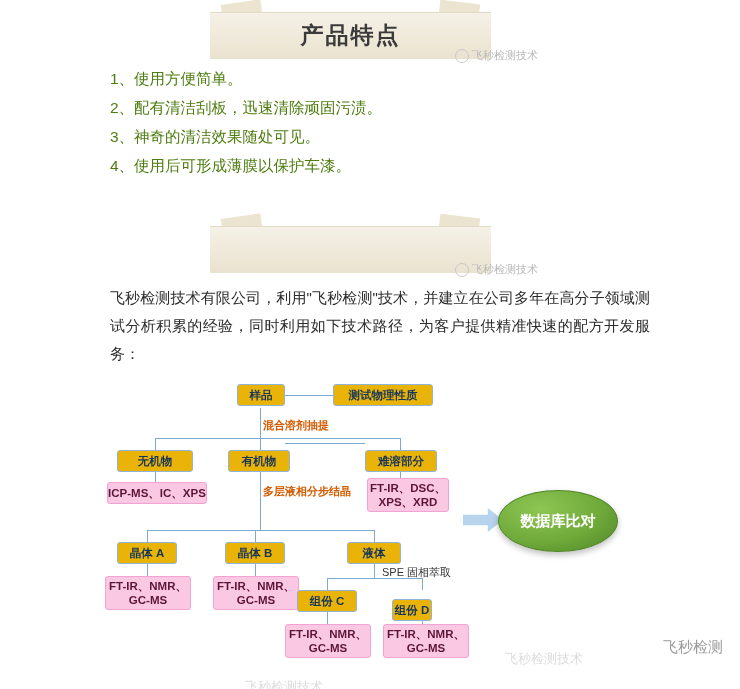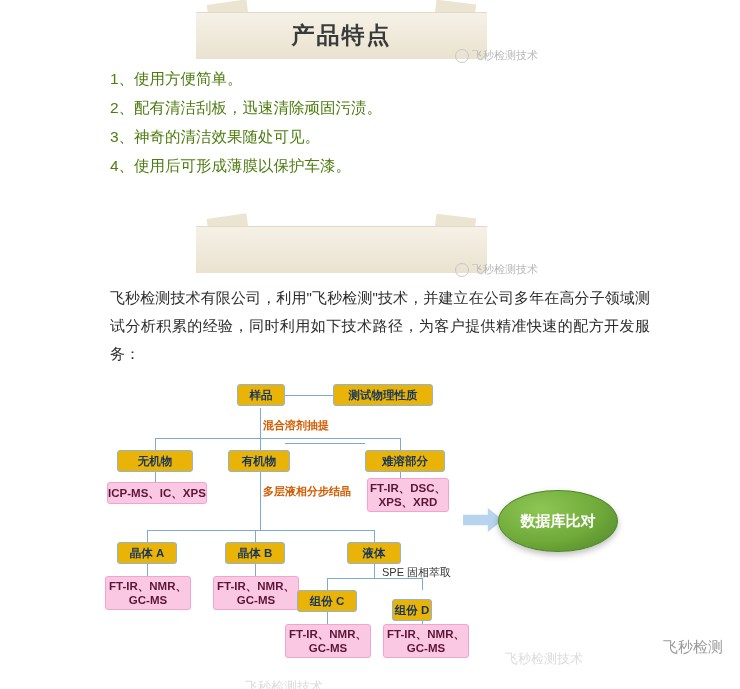--- a/index.html
+++ b/index.html
@@ -14,22 +14,21 @@
     font-family: "Liberation Sans", sans-serif;
     color: #333;
     overflow: hidden;
   }
 
   
   .banner {
     position: absolute;
     width: 281px;
     height: 52px;
-    left: 196px;
-    padding-left: 10px;
+    left: 210px;
   }
   .banner .tape-left,
   .banner .tape-right {
     position: absolute;
     top: -6px;
     width: 40px;
     height: 22px;
     background: #e8dfc8;
     opacity: .85;
   }
@@ -237,21 +236,21 @@
   <div class="ln ln-v" style="left:232px; top:240px; height:16px;"></div>
   <div class="ln ln-v" style="left:327px; top:240px; height:16px;"></div>
 
   <div class="arrow-big" style="left:368px; top:140px; width:40px; height:24px; background:#cfe0f2; clip-path: polygon(0 28%, 62% 28%, 62% 0, 100% 50%, 62% 100%, 62% 72%, 0 72%); background:#b7d3ee;"></div>
 
   <div class="node n-blue" style="left:142px; top:16px; width:48px; height:22px;">样品</div>
   <div class="node n-blue" style="left:238px; top:16px; width:100px; height:22px;">测试物理性质</div>
 
   <div class="node n-blue" style="left:22px;  top:82px; width:76px; height:22px;">无机物</div>
   <div class="node n-blue" style="left:133px; top:82px; width:62px; height:22px;">有机物</div>
-  <div class="node n-blue" style="left:270px; top:82px; width:80px; height:22px;">难溶部分</div>
+  <div class="node n-blue" style="left:270px; top:82px; width:72px; height:22px;">难溶部分</div>
 
   <div class="node n-pink" style="left:12px;  top:114px; width:100px; height:22px;">ICP-MS、IC、XPS</div>
   <div class="node n-pink" style="left:272px; top:110px; width:82px; height:34px;">FT-IR、DSC、
 XPS、XRD</div>
 
   <div class="node n-blue" style="left:22px;  top:174px; width:60px; height:22px;">晶体 A</div>
   <div class="node n-blue" style="left:130px; top:174px; width:60px; height:22px;">晶体 B</div>
   <div class="node n-blue" style="left:252px; top:174px; width:54px; height:22px;">液体</div>
 
   <div class="node n-pink" style="left:10px;  top:208px; width:86px; height:34px;">FT-IR、NMR、

